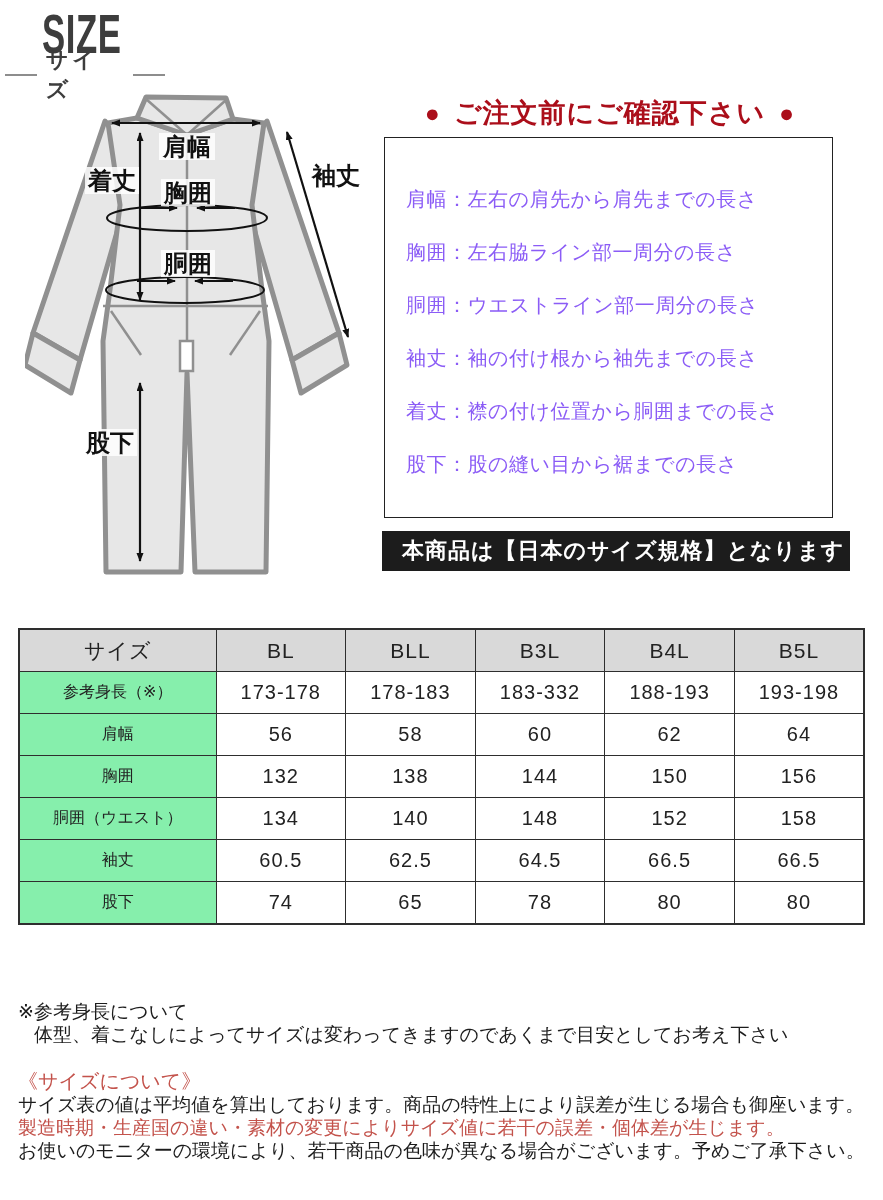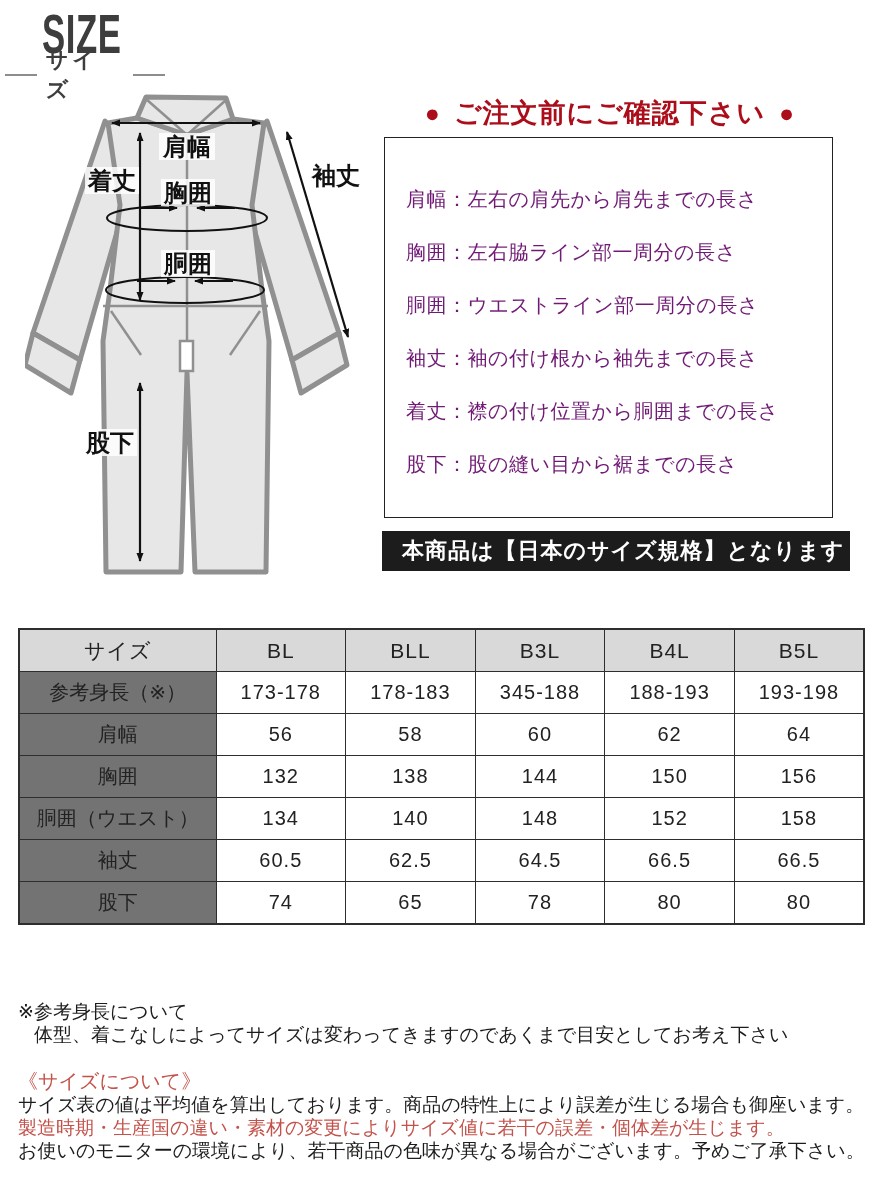--- a/index.html
+++ b/index.html
@@ -27,38 +27,38 @@
     color:#ab0e1a;font-weight:700;
   }
   .confirm-title .t{font-size:27px;letter-spacing:1px;}
   .confirm-title .b{font-size:25px;line-height:1;}
   .confirm-box{
     position:absolute;left:384px;top:137px;width:449px;height:381px;
     border:1px solid #222;box-sizing:border-box;background:#fff;
     padding:47px 0 0 21px;
   }
   .confirm-box .def{
-    font-size:20px;color:#701a75;line-height:28px;margin:0 0 25px 0;letter-spacing:0.5px;
+    font-size:20px;color:#8b5cf6;line-height:28px;margin:0 0 25px 0;letter-spacing:0.5px;
   }
   .jp-bar{
     position:absolute;left:382px;top:531px;width:468px;height:40px;
     background:#1c1c1c;color:#fff;font-size:22px;font-weight:700;
     line-height:40px;padding-left:20px;box-sizing:border-box;letter-spacing:1px;
   }
   
   .size-table{
     position:absolute;left:18px;top:628px;width:847px;
     border-collapse:collapse;table-layout:fixed;border:2px solid #2e2e2e;
   }
   .size-table th,.size-table td{
     border:1px solid #2e2e2e;height:41px;text-align:center;vertical-align:middle;
     font-weight:400;padding:0;
   }
   .size-table thead th{background:#d9d9d9;font-size:21px;letter-spacing:1px;}
-  .size-table tbody th{background:#737373;font-size:20px;}
+  .size-table tbody th{background:#86efac;font-size:16px;}
   .size-table td{background:#fff;font-size:20px;letter-spacing:1px;}
   
   .notes{position:absolute;left:18px;top:1000px;width:850px;font-size:19px;line-height:23px;color:#1c1c1c;}
   .notes .n{margin:0;}
   .notes .indent{padding-left:8px;margin-left:8px;}
   .notes .red{color:#c3524b;}
   .notes .gap{margin-top:24px;}
   .notes .h2{font-size:20px;}
   
   .diagram{position:absolute;left:25px;top:85px;}
@@ -168,21 +168,21 @@
         <th>B3L</th>
         <th>B4L</th>
         <th>B5L</th>
       </tr>
     </thead>
     <tbody>
       <tr>
         <th>参考身長（※）</th>
         <td>173-178</td>
         <td>178-183</td>
-        <td>345-188</td>
+        <td>183-332</td>
         <td>188-193</td>
         <td>193-198</td>
       </tr>
       <tr>
         <th>肩幅</th>
         <td>56</td>
         <td>58</td>
         <td>60</td>
         <td>62</td>
         <td>64</td>

